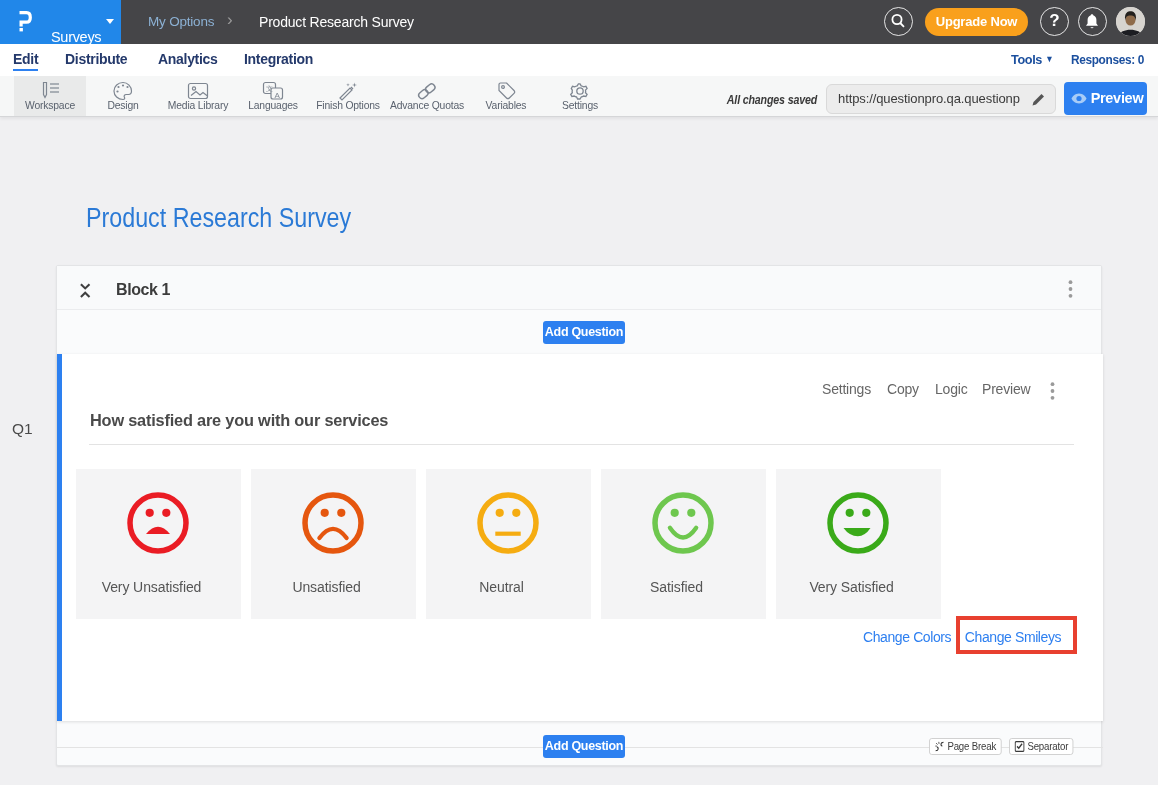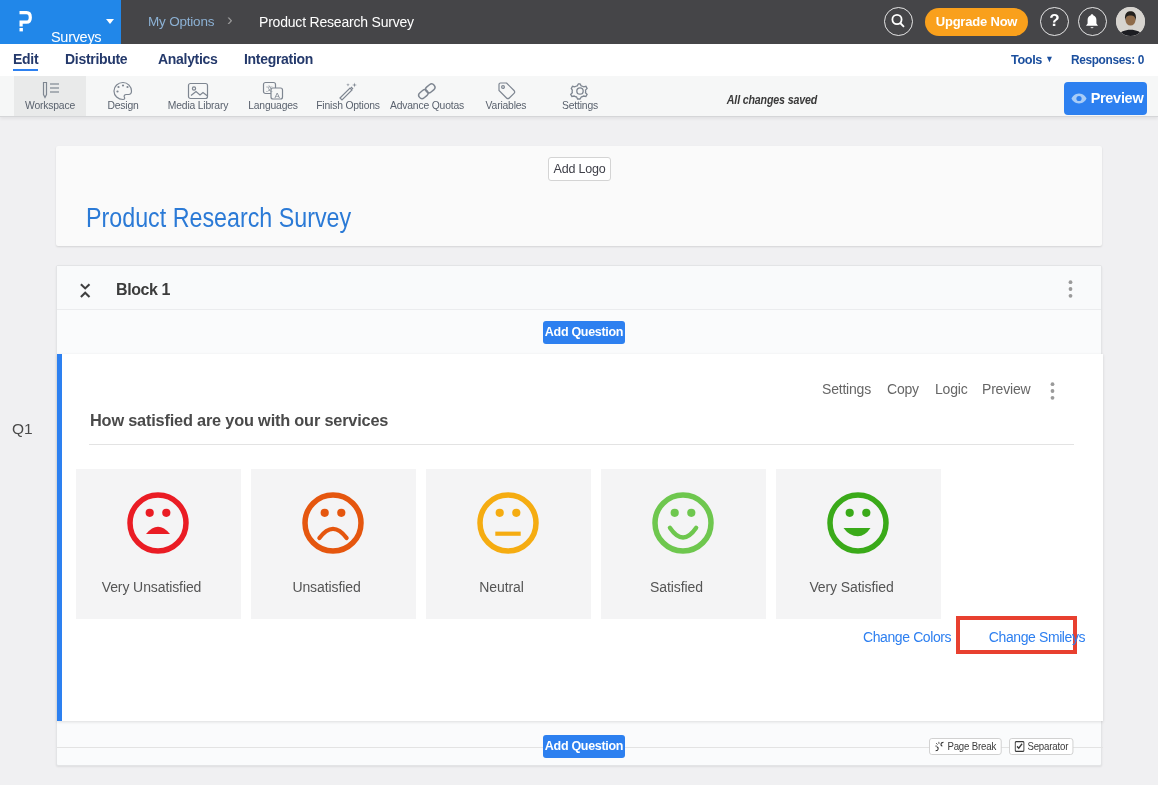--- a/index.html
+++ b/index.html
@@ -50,21 +50,21 @@
 
 #qcard { position:absolute; left:0px; top:88px; width:1046px; height:367px; background:#fff; border-left:5px solid #2d80f0; box-shadow:0 1px 3px rgba(0,0,0,0.12); }
 .qlink { position:absolute; top:27px; font-size:14px; color:#666; letter-spacing:-0.2px; }
 #qtitle { position:absolute; left:28px; top:57px; font-size:16.5px; font-weight:700; color:#4a4a4a; transform:scaleX(0.99); transform-origin:left; white-space:nowrap; letter-spacing:-0.2px;}
 #qhr { position:absolute; left:27px; top:90px; width:985px; height:1px; background:#e3e3e3; }
 .sbox { position:absolute; top:115px; width:165px; height:150px; background:#f4f4f5; }
 .sbox .slbl { position:absolute; top:110px; left:-7px; width:100%; text-align:center; font-size:14px; color:#555; letter-spacing:-0.1px; }
 .sbox svg { position:absolute; left:50.5px; top:22.5px; }
 #chcolors { position:absolute; left:801px; top:275px; font-size:14px; color:#2d7ff0; white-space:nowrap; letter-spacing:-0.4px; }
 #redbox { position:absolute; left:894px; top:262px; width:121px; height:38px; border:4px solid #e8402f; white-space:nowrap; }
-#chsmileys { position:absolute; left:0; top:9px; width:106px; text-align:center; font-size:14px; color:#2d7ff0; white-space:nowrap; letter-spacing:-0.4px;margin-left:24px; }
+#chsmileys { position:absolute; left:0; top:9px; width:106px; text-align:center; font-size:14px; color:#2d7ff0; white-space:nowrap; letter-spacing:-0.4px; }
 #vrow { position:absolute; left:0; top:318px; width:1041px; height:49px; border-top:1px solid #e8e8e8; }
 #vlabel { position:absolute; left:27px; top:17px; font-size:14.5px; color:#454545; letter-spacing:-0.3px; }
 #toggle { position:absolute; left:103px; top:24px; width:28px; height:10px; background:#dcdcdc; border-radius:5px; }
 #knob { position:absolute; left:-4px; top:-3.5px; width:17px; height:17px; background:#fff; border:1px solid #d8d8d8; border-radius:50%; box-shadow:0 1px 3px rgba(0,0,0,0.18); }
 #trash { position:absolute; left:990px; top:17px; }
 
 
 #bstrip { position:absolute; left:0; top:455px; width:1046px; height:46px; }
 #bline { position:absolute; left:0px; top:26px; width:1046px; height:1px; background:#e3e3e3; }
 #addq2 { position:absolute; left:486px; top:14px; }
@@ -204,29 +204,31 @@
     <div class="titem" style="left:550px; width:60px;">
       <svg width="22" height="20" viewBox="0 0 22 20">
           <g fill="none" stroke="#7e8691" stroke-width="1.3">
             <circle cx="11" cy="10" r="3.2"></circle>
             <path d="M11 2.8 l1.2 2 a5.5 5.5 0 0 1 2.4 1l2.3 -.5 l1.2 2.1 l-1.6 1.7 a5.5 5.5 0 0 1 0 2.6 l1.6 1.7 l-1.2 2.1 l-2.3 -.5 a5.5 5.5 0 0 1 -2.4 1 l-1.2 2 l-2.4 0 l-1 -2 a5.5 5.5 0 0 1 -2.4 -1 l-2.3 .5 l-1.2 -2.1 l1.6 -1.7 a5.5 5.5 0 0 1 0 -2.6 L2.3 7.4 l1.2 -2.1 l2.3 .5 a5.5 5.5 0 0 1 2.4 -1 l1.2 -2 Z"></path>
           </g>
         </svg>
       <div class="lbl">Settings</div>
     </div>
     <div id="saved">All changes saved</div>
+    <div id="urlbox">https://questionpro.qa.questionp
+      <svg width="15" height="15" viewBox="0 0 15 15" style="position:absolute; right:9px; top:7px;">
+          <path d="M1.5 13.5 l1 -3.5 l8 -8 l2.5 2.5 l-8 8 Z" fill="#555"></path>
+        </svg>
+    </div>
     <div id="preview"><svg width="16" height="11" viewBox="0 0 16 11" style="vertical-align:-1px; margin-right:4px;">
           <path d="M8 0.5 C4 0.5 1.3 3.5 0.5 5.5 C1.3 7.5 4 10.5 8 10.5 C12 10.5 14.7 7.5 15.5 5.5 C14.7 3.5 12 0.5 8 0.5 Z" fill="#a8ccf7"></path>
           <circle cx="8" cy="5.5" r="2.6" fill="#2d80f0"></circle>
         </svg>Preview</div>
   </div>
 
-  <div id="card1">
-    <div id="addlogo">Add Logo</div>
-  </div>
   <div id="title">Product Research Survey</div>
 
   <div id="block">
     <div id="bhead">
       <svg width="11" height="15" viewBox="0 0 11 15" style="position:absolute;left:23px;top:17px;">
           <g fill="none" stroke="#3f3f3f" stroke-width="2.1">
             <path d="M0.9 1.2 L5.2 5.4 L9.5 1.2"></path>
             <path d="M0.9 13.9 L5.2 9.7 L9.5 13.9"></path>
           </g>
         </svg>

